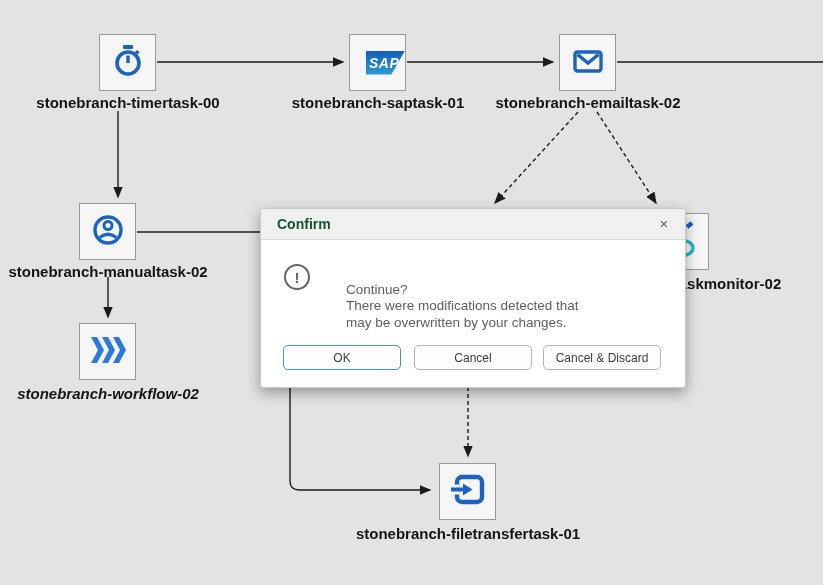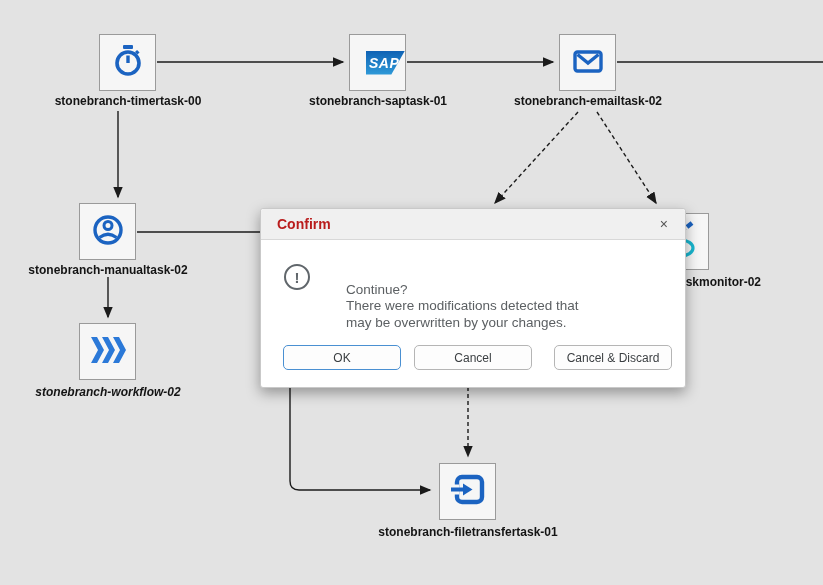--- a/index.html
+++ b/index.html
@@ -20,21 +20,21 @@
   }
   #node-timer{left:99px;top:34px;}
   #node-sap{left:349px;top:34px;padding-left:16px;}
   #node-email{left:559px;top:34px;}
   #node-manual{left:79px;top:203px;}
   #node-workflow{left:79px;top:323px;}
   #node-taskmonitor{left:652px;top:213px;}
   #node-filetransfer{left:439px;top:463px;}
   .node-label{
     position:absolute;z-index:2;transform:translateX(-50%);
-    font-size:12px;font-weight:700;color:#141414;white-space:nowrap;
+    font-size:15px;font-weight:700;color:#141414;white-space:nowrap;
   }
   #label-timer{left:128px;top:94px;}
   #label-sap{left:378px;top:94px;}
   #label-email{left:588px;top:94px;}
   #label-manual{left:108px;top:263px;}
   #label-workflow{left:108px;top:385px;font-style:italic;}
   #label-taskmonitor{left:680px;top:275px;}
   #label-filetransfer{left:468px;top:525px;}
   
   .sap-logo{
@@ -51,21 +51,21 @@
   #dialog{
     position:absolute;left:260px;top:208px;width:426px;height:180px;
     background:#ffffff;border:1px solid #c9c9c9;border-radius:3px;
     box-shadow:0 5px 14px rgba(0,0,0,0.35);z-index:10;box-sizing:border-box;
   }
   #dialog-header{
     height:30px;background:#f0f0f0;border-bottom:1px solid #d8d8d8;
     border-radius:3px 3px 0 0;display:flex;align-items:center;
     padding:0 14px 0 16px;
   }
-  #dialog-title{font-size:14px;font-weight:700;color:#b91c1c;flex:1;}
+  #dialog-title{font-size:14px;font-weight:700;color:#14532d;flex:1;}
   #dialog-close{
     font-size:14px;color:#555;cursor:pointer;line-height:1;
     padding:2px 3px;font-weight:400;
   }
   #dialog-body{padding:23px 20px 0 23px;position:relative;}
   #warning-icon{
     position:absolute;left:23px;top:24px;width:26px;height:26px;
     border:2.6px solid #60666b;border-radius:50%;box-sizing:border-box;
     display:flex;align-items:center;justify-content:center;
     font-size:15px;font-weight:700;color:#60666b;
@@ -77,21 +77,21 @@
     margin-left:62px;margin-top:19px;font-size:13.5px;color:#5c6063;
   }
   .dlg-btn{
     position:absolute;top:136px;width:118px;height:25px;box-sizing:border-box;
     background:#fdfdfd;border:1px solid #b5b5b5;border-radius:5px;
     font-size:12px;color:#3b3f42;display:flex;align-items:center;justify-content:center;
     cursor:pointer;font-family:"Liberation Sans","DejaVu Sans",sans-serif;text-align:right;
   }
   #btn-ok{left:22px;border:1.5px solid #4a90d2;}
   #btn-cancel{left:153px;}
-  #btn-cancel-discard{left:282px;margin-left:11px;}
+  #btn-cancel-discard{left:282px;}
 </style>
 </head>
 <body>
 
 <svg id="edges" width="823" height="585">
   <defs>
     <marker id="arrow" markerWidth="9" markerHeight="8" refX="7.5" refY="3.5" orient="auto">
       <polygon points="0,0 8.5,3.5 0,7" fill="#1b1b1b"></polygon>
     </marker>
   </defs>

